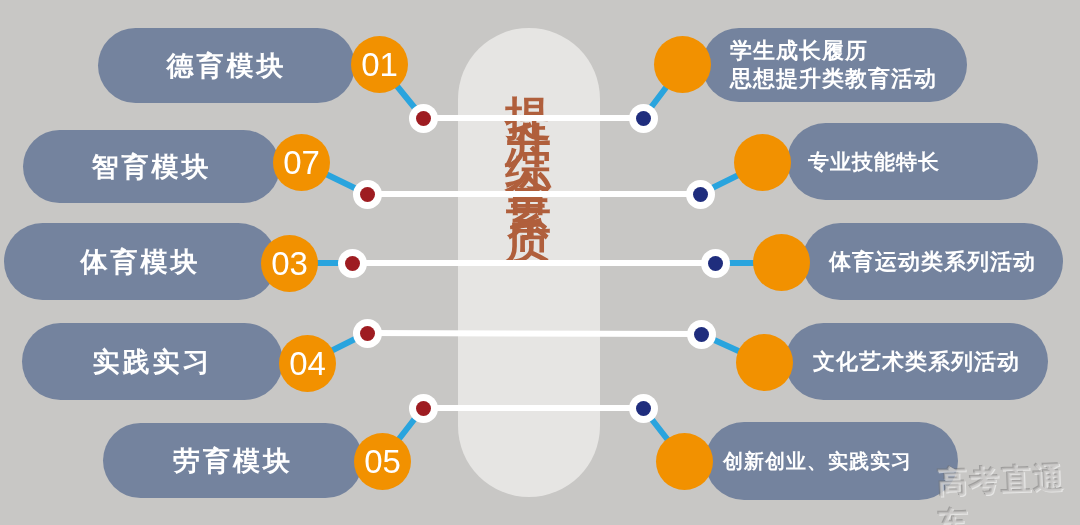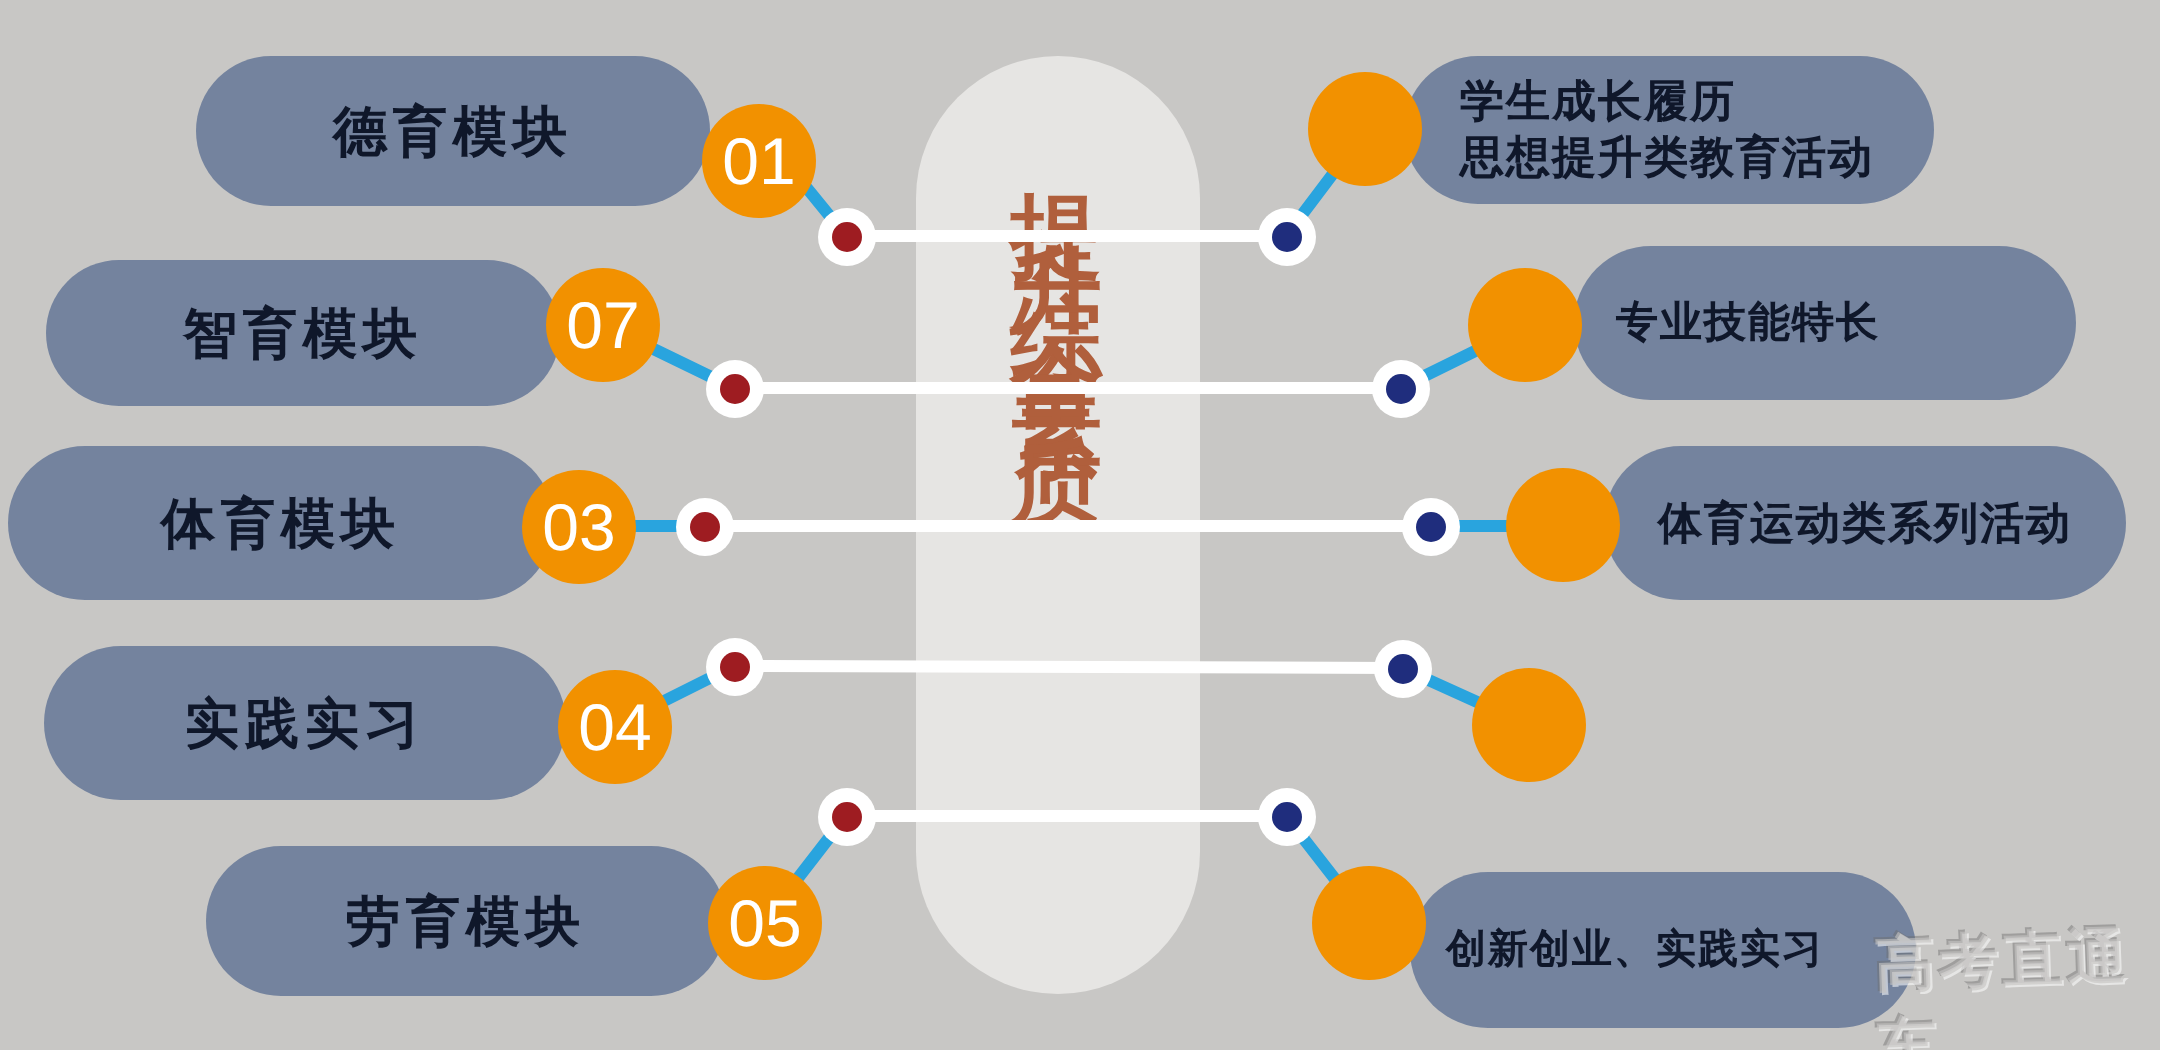--- a/index.html
+++ b/index.html
@@ -18,21 +18,21 @@
     writing-mode:vertical-rl;text-orientation:upright;
     font-size:46px;font-weight:700;color:#b05f3c;
     letter-spacing:24px;line-height:1;margin-top:31px;
   }
   
   .connectors{position:absolute;left:0;top:0;width:1080px;height:525px;z-index:3;}
   
   .pill{
     position:absolute;background:#74839e;border-radius:40px;z-index:2;
     display:flex;flex-direction:column;justify-content:center;
-    color:#0f172a;font-weight:700;text-align:center;
+    color:#ffffff;font-weight:700;text-align:center;
   }
   .pill.left-pill{align-items:center;font-size:27px;letter-spacing:3px;}
   .pill.right-pill{font-size:22px;letter-spacing:1px;line-height:28px;}
   .pill.pad{align-items:flex-start;}
   .pill.centered{align-items:center;}
   
   .num-circle,.orange-circle{
     position:absolute;width:57px;height:57px;border-radius:50%;
     background:#f29100;z-index:5;
     display:flex;align-items:center;justify-content:center;
@@ -98,21 +98,21 @@
   <div class="pill left-pill" style="left:4px;top:223px;width:273px;height:77px;">
     <span>体育模块</span>
   </div>
   <div class="pill left-pill" style="left:22px;top:323px;width:261px;height:77px;">
     <span>实践实习</span>
   </div>
   <div class="pill left-pill" style="left:103px;top:423px;width:260px;height:75px;">
     <span>劳育模块</span>
   </div>
 
-  <div class="num-circle" style="left:351px;top:52px;">01</div>
+  <div class="num-circle" style="left:351px;top:36px;">01</div>
   <div class="num-circle" style="left:273px;top:134px;">07</div>
   <div class="num-circle" style="left:261px;top:235px;">03</div>
   <div class="num-circle" style="left:279px;top:335px;">04</div>
   <div class="num-circle" style="left:354px;top:433px;">05</div>
 
   <div class="orange-circle" style="left:654px;top:36px;"></div>
   <div class="orange-circle" style="left:734px;top:134px;"></div>
   <div class="orange-circle" style="left:753px;top:234px;"></div>
   <div class="orange-circle" style="left:736px;top:334px;"></div>
   <div class="orange-circle" style="left:656px;top:433px;"></div>
@@ -131,19 +131,22 @@
   <div class="pill right-pill pad" style="left:702px;top:28px;width:265px;height:74px;padding-left:28px;box-sizing:border-box;">
     <span>学生成长履历</span>
     <span>思想提升类教育活动</span>
   </div>
   <div class="pill right-pill pad" style="left:787px;top:123px;width:251px;height:77px;padding-left:21px;box-sizing:border-box;font-size:21px;">
     <span>专业技能特长</span>
   </div>
   <div class="pill right-pill centered" style="left:802px;top:223px;width:261px;height:77px;">
     <span>体育运动类系列活动</span>
   </div>
-  <div class="pill right-pill pad" style="left:705px;top:436px;width:253px;height:78px;padding-left:18px;box-sizing:border-box;font-size:20px;line-height:27px;">
+  <div class="pill right-pill centered" style="left:785px;top:323px;width:263px;height:77px;">
+    <span>文化艺术类系列活动</span>
+  </div>
+  <div class="pill right-pill pad" style="left:705px;top:422px;width:253px;height:78px;padding-left:18px;box-sizing:border-box;font-size:20px;line-height:27px;">
     <span>创新创业、实践实习</span>
   </div>
 
   <div class="watermark">高考直通车</div>
 
 </div>
 
 </body></html>

